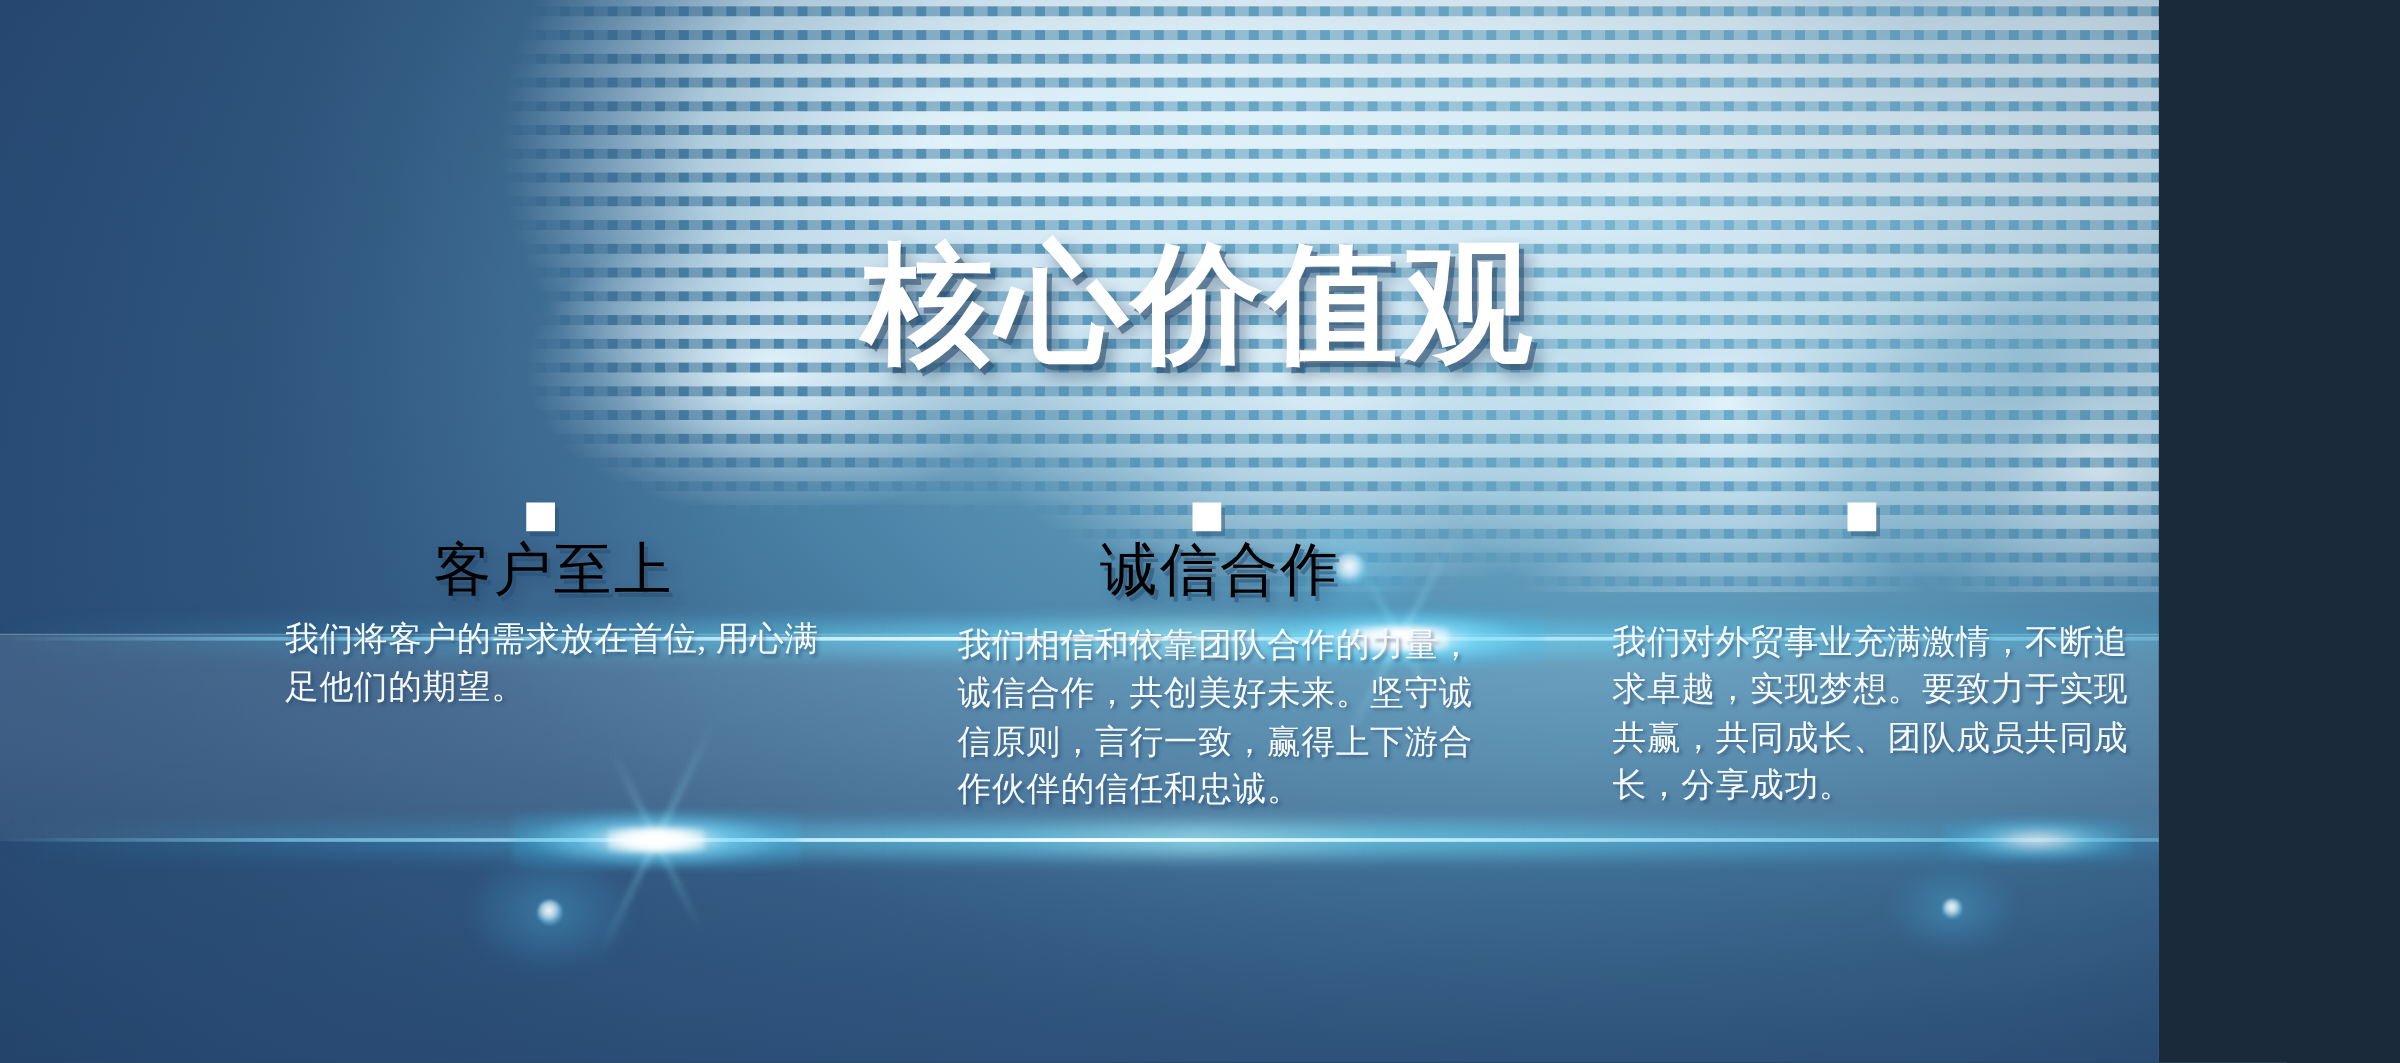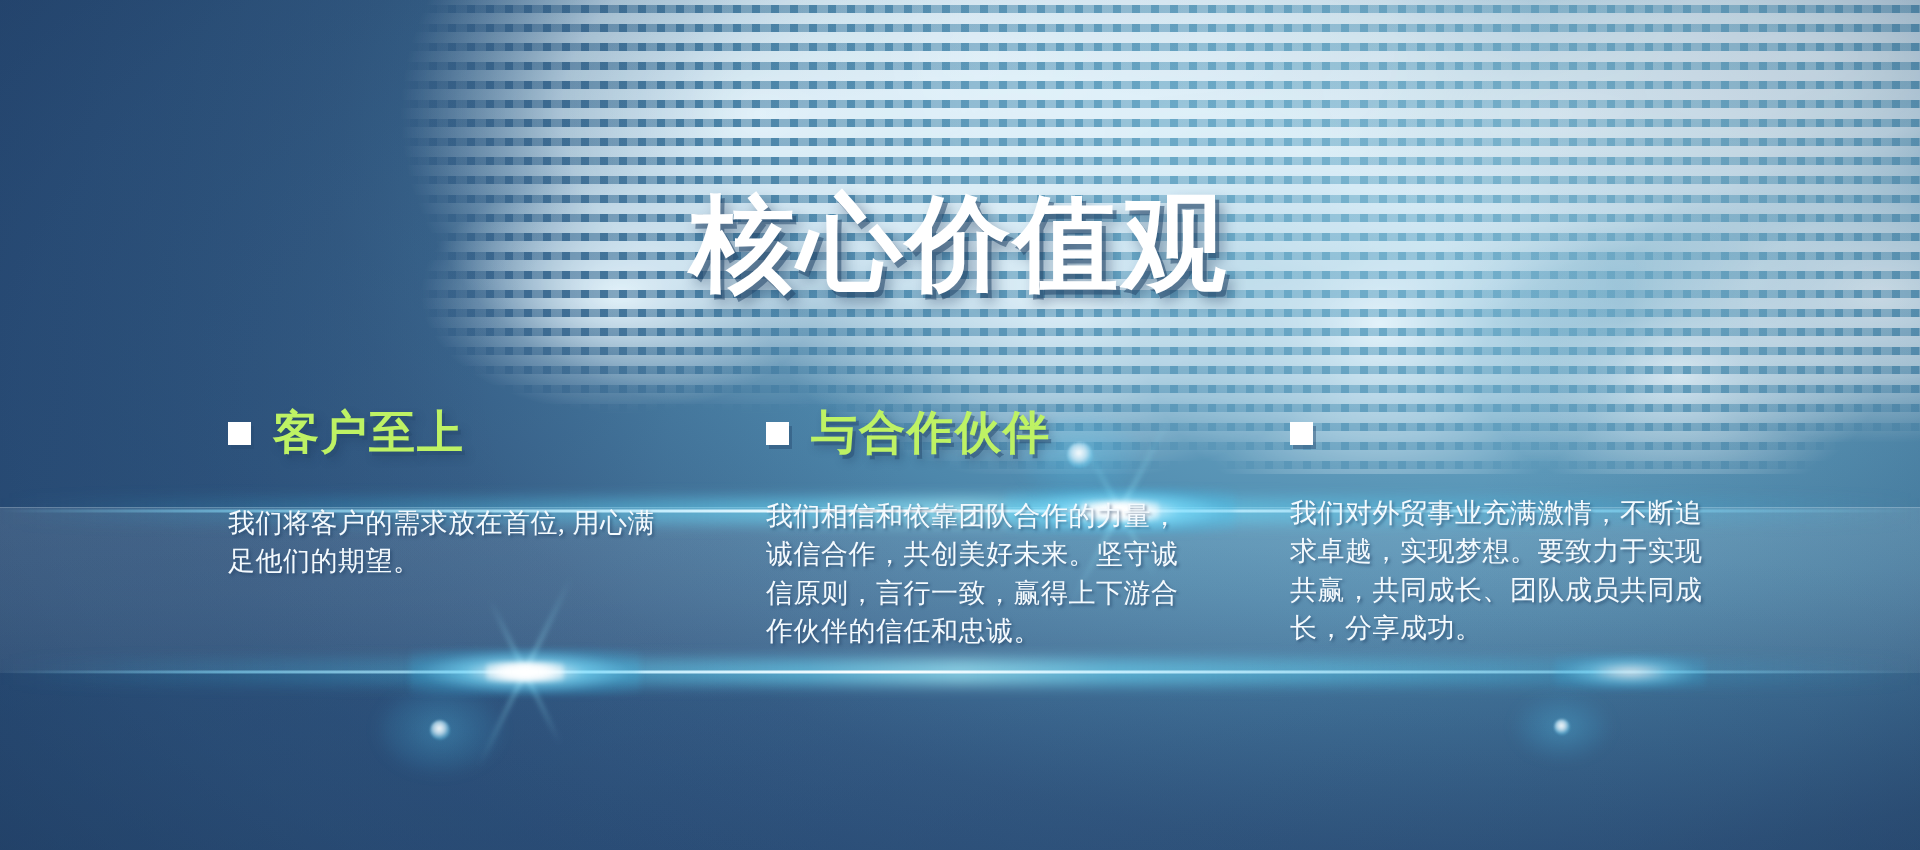--- a/index.html
+++ b/index.html
@@ -1,20 +1,20 @@
 <!DOCTYPE html>
 <html><head>
 <meta charset="utf-8">
 <style>
   html,body{margin:0;padding:0;background:#1b2a3a;}
   body{font-family:"Liberation Serif","DejaVu Serif",serif;}
 
   #banner{
     position:relative;
-    width:1920px;height:850px;
+    width:1727px;height:850px;
     overflow:hidden;
     background:#3b6e93;
   }
 
   
   .bg-base{
     position:absolute;inset:0;
     background:
       radial-gradient(ellipse 1500px 900px at 78% 18%, #7db8d2 0%, #6aa8c6 22%, #4d87ab 52%, #39618a 78%, #2f5380 100%);
   }
@@ -171,43 +171,44 @@
     position:absolute;left:0;top:402px;width:1920px;height:300px;
   }
   .col{position:absolute;top:0;}
   .col-1{left:228px;width:430px;}
   .col-2{left:766px;width:420px;}
   .col-3{left:1290px;width:420px;}
 
   .col-head{
     display:flex;align-items:center;
     height:62px;
-    color:#bef264;
+    color:#000000;
     font-size:46px;
-    font-weight:bold;
+    font-weight:normal;
     letter-spacing:2px;
     white-space:nowrap;
     text-shadow:3px 4px 0 rgba(40,76,112,0.50), 5px 6px 10px rgba(28,56,90,0.40);
+    flex-direction:column;
   }
   .bullet{
     width:23px;height:23px;
     background:#ffffff;
     margin-right:22px;
     flex:0 0 auto;
     box-shadow:3px 4px 0 rgba(40,76,112,0.45);
   }
   .col-body{
     margin-top:38px;
     color:#f4fafe;
     font-size:27px;
     line-height:1.42;
     letter-spacing:0.5px;
     text-shadow:2px 2px 3px rgba(30,60,96,0.55);
   }
-  .col-1 .col-body{margin-top:40px;}
+  .col-1 .col-body{margin-top:28px;}
   .col-2 .col-body{margin-top:33px;}
   .col-3 .col-body{margin-top:30px;}
 </style>
 </head>
 <body>
 
 <div id="banner">
 
   <div class="bg-base"></div>
   <div class="bg-tint-left"></div>
@@ -257,21 +258,21 @@
         <div class="col-head">
           <span class="bullet"></span>
           <span>客户至上</span>
         </div>
         <div class="col-body">我们将客户的需求放在首位, 用心满足他们的期望。</div>
       </div>
 
       <div class="col col-2">
         <div class="col-head">
           <span class="bullet"></span>
-          <span>与合作伙伴</span>
+          <span>诚信合作</span>
         </div>
         <div class="col-body">我们相信和依靠团队合作的力量，诚信合作，共创美好未来。坚守诚信原则，言行一致，赢得上下游合作伙伴的信任和忠诚。</div>
       </div>
 
       <div class="col col-3">
         <div class="col-head">
           <span class="bullet"></span>
         </div>
         <div class="col-body">我们对外贸事业充满激情，不断追求卓越，实现梦想。要致力于实现共赢，共同成长、团队成员共同成长，分享成功。</div>
       </div>

